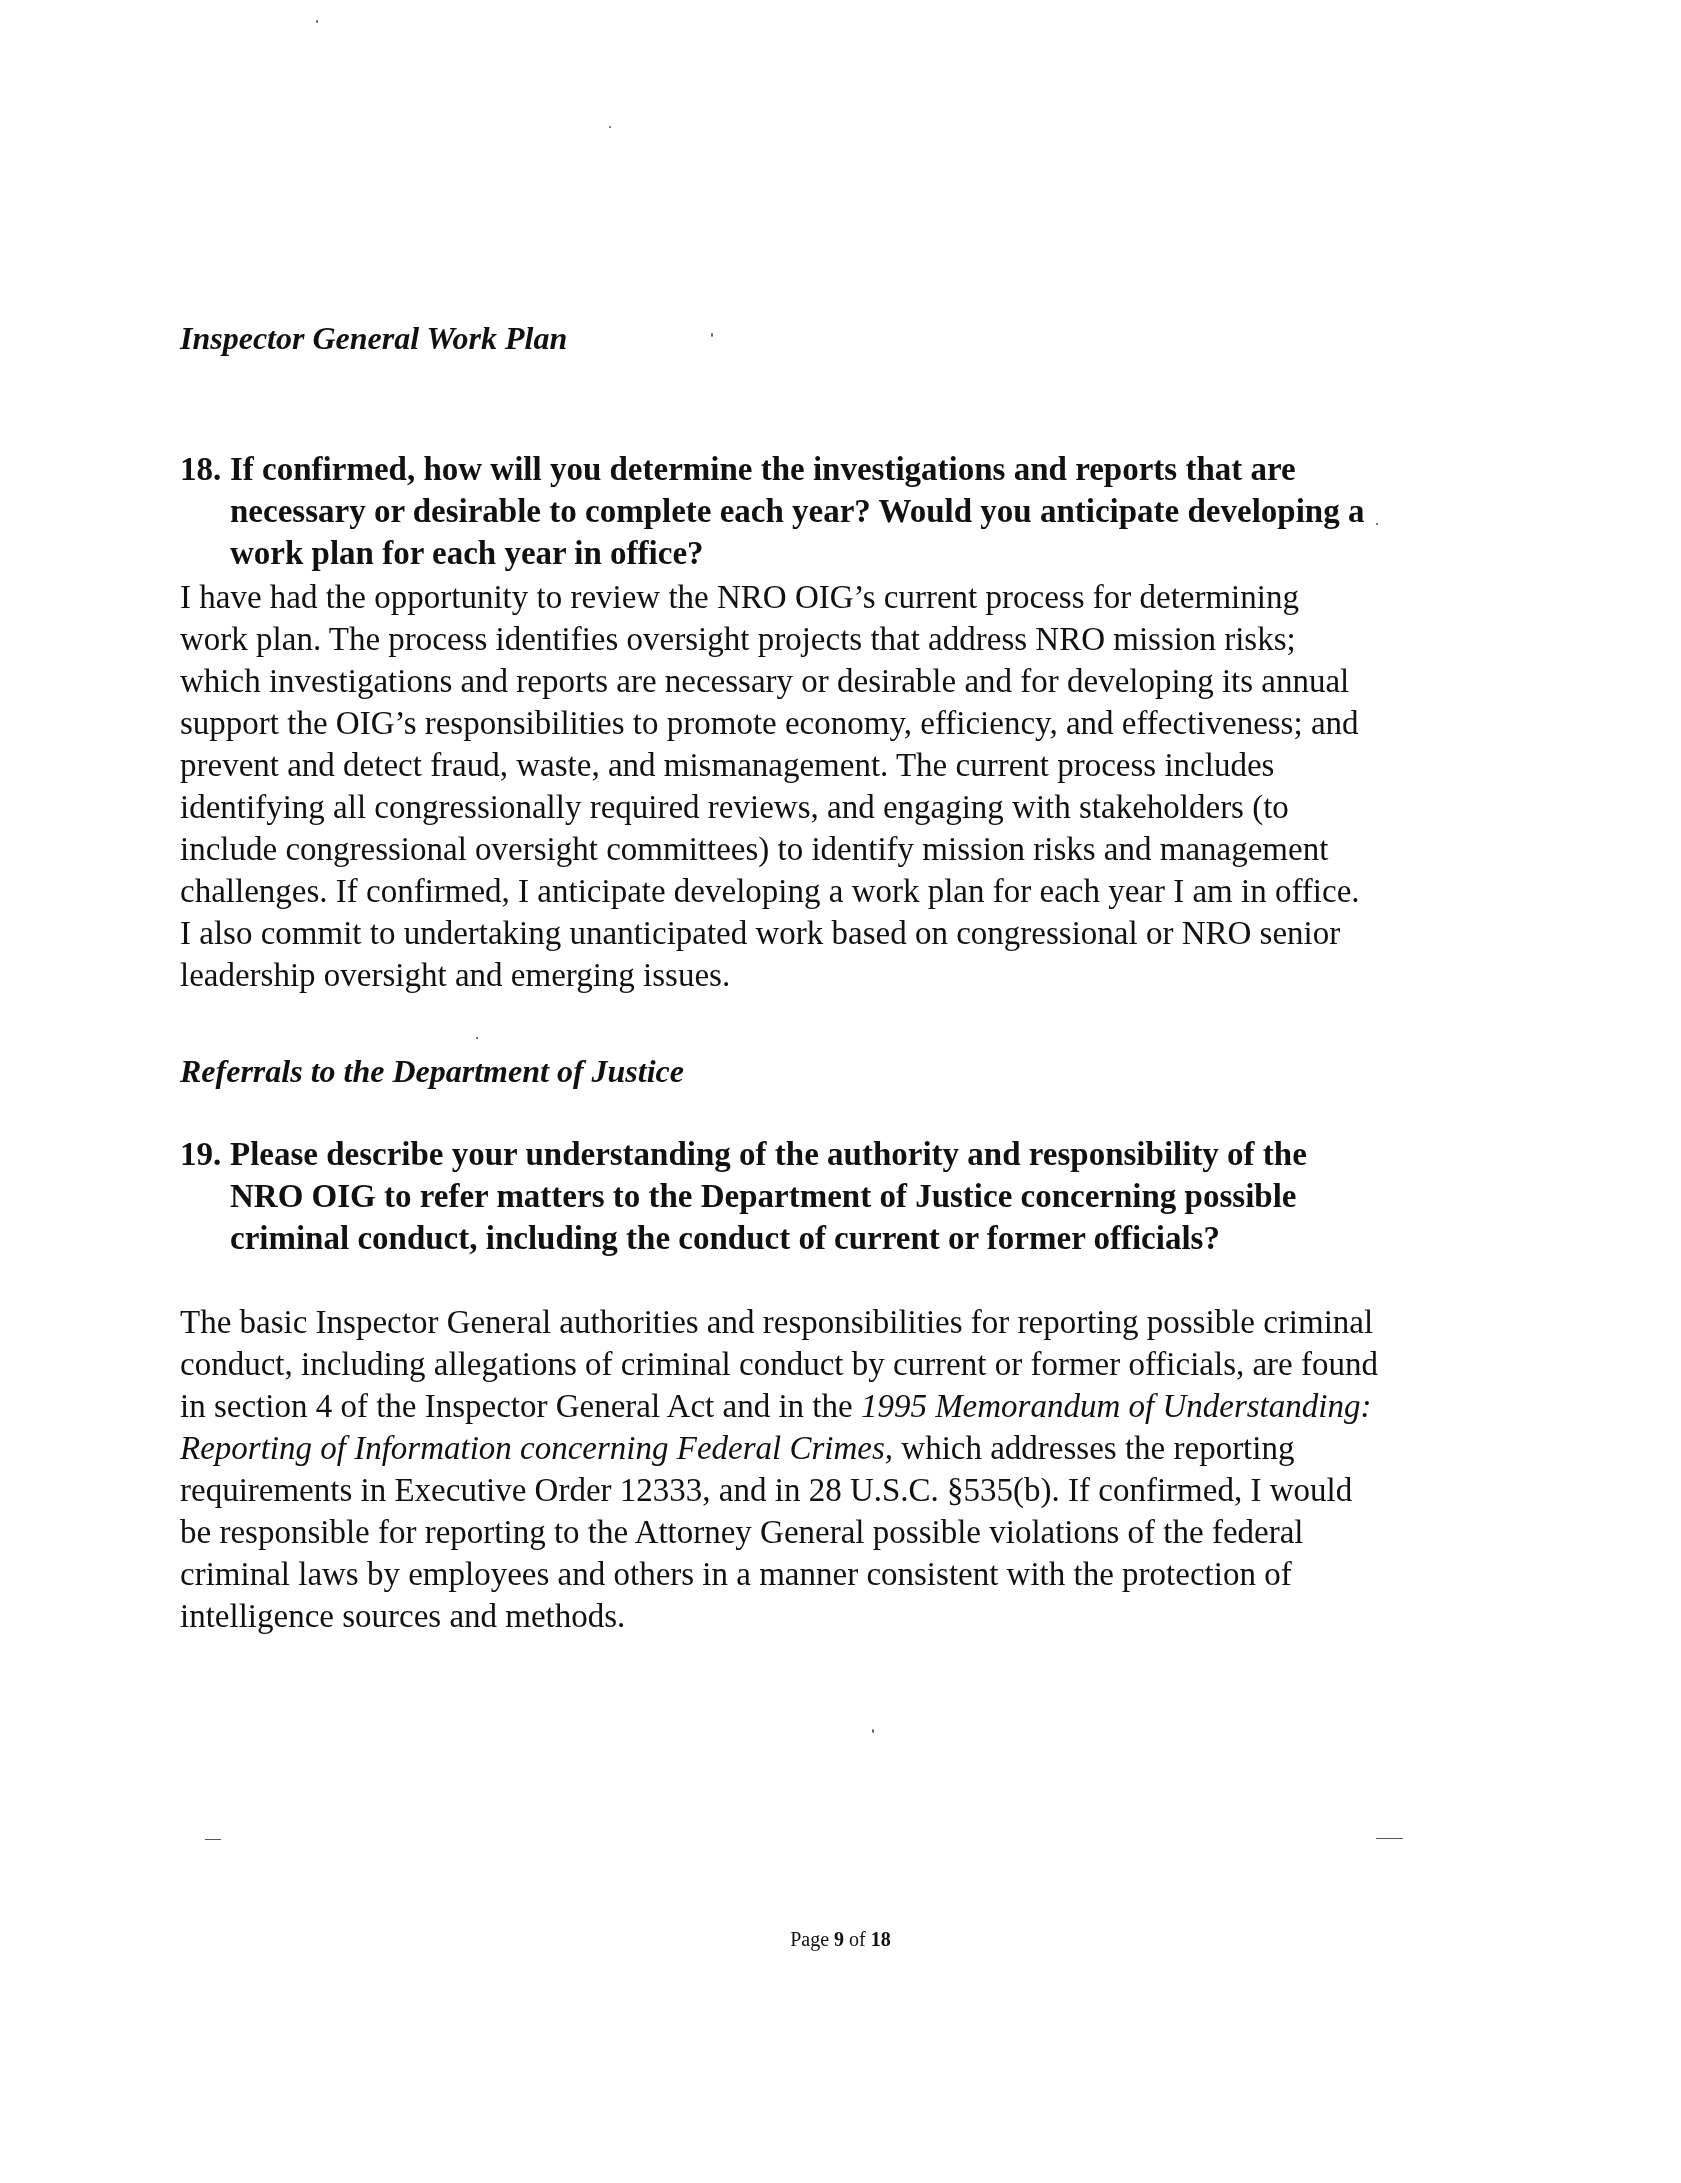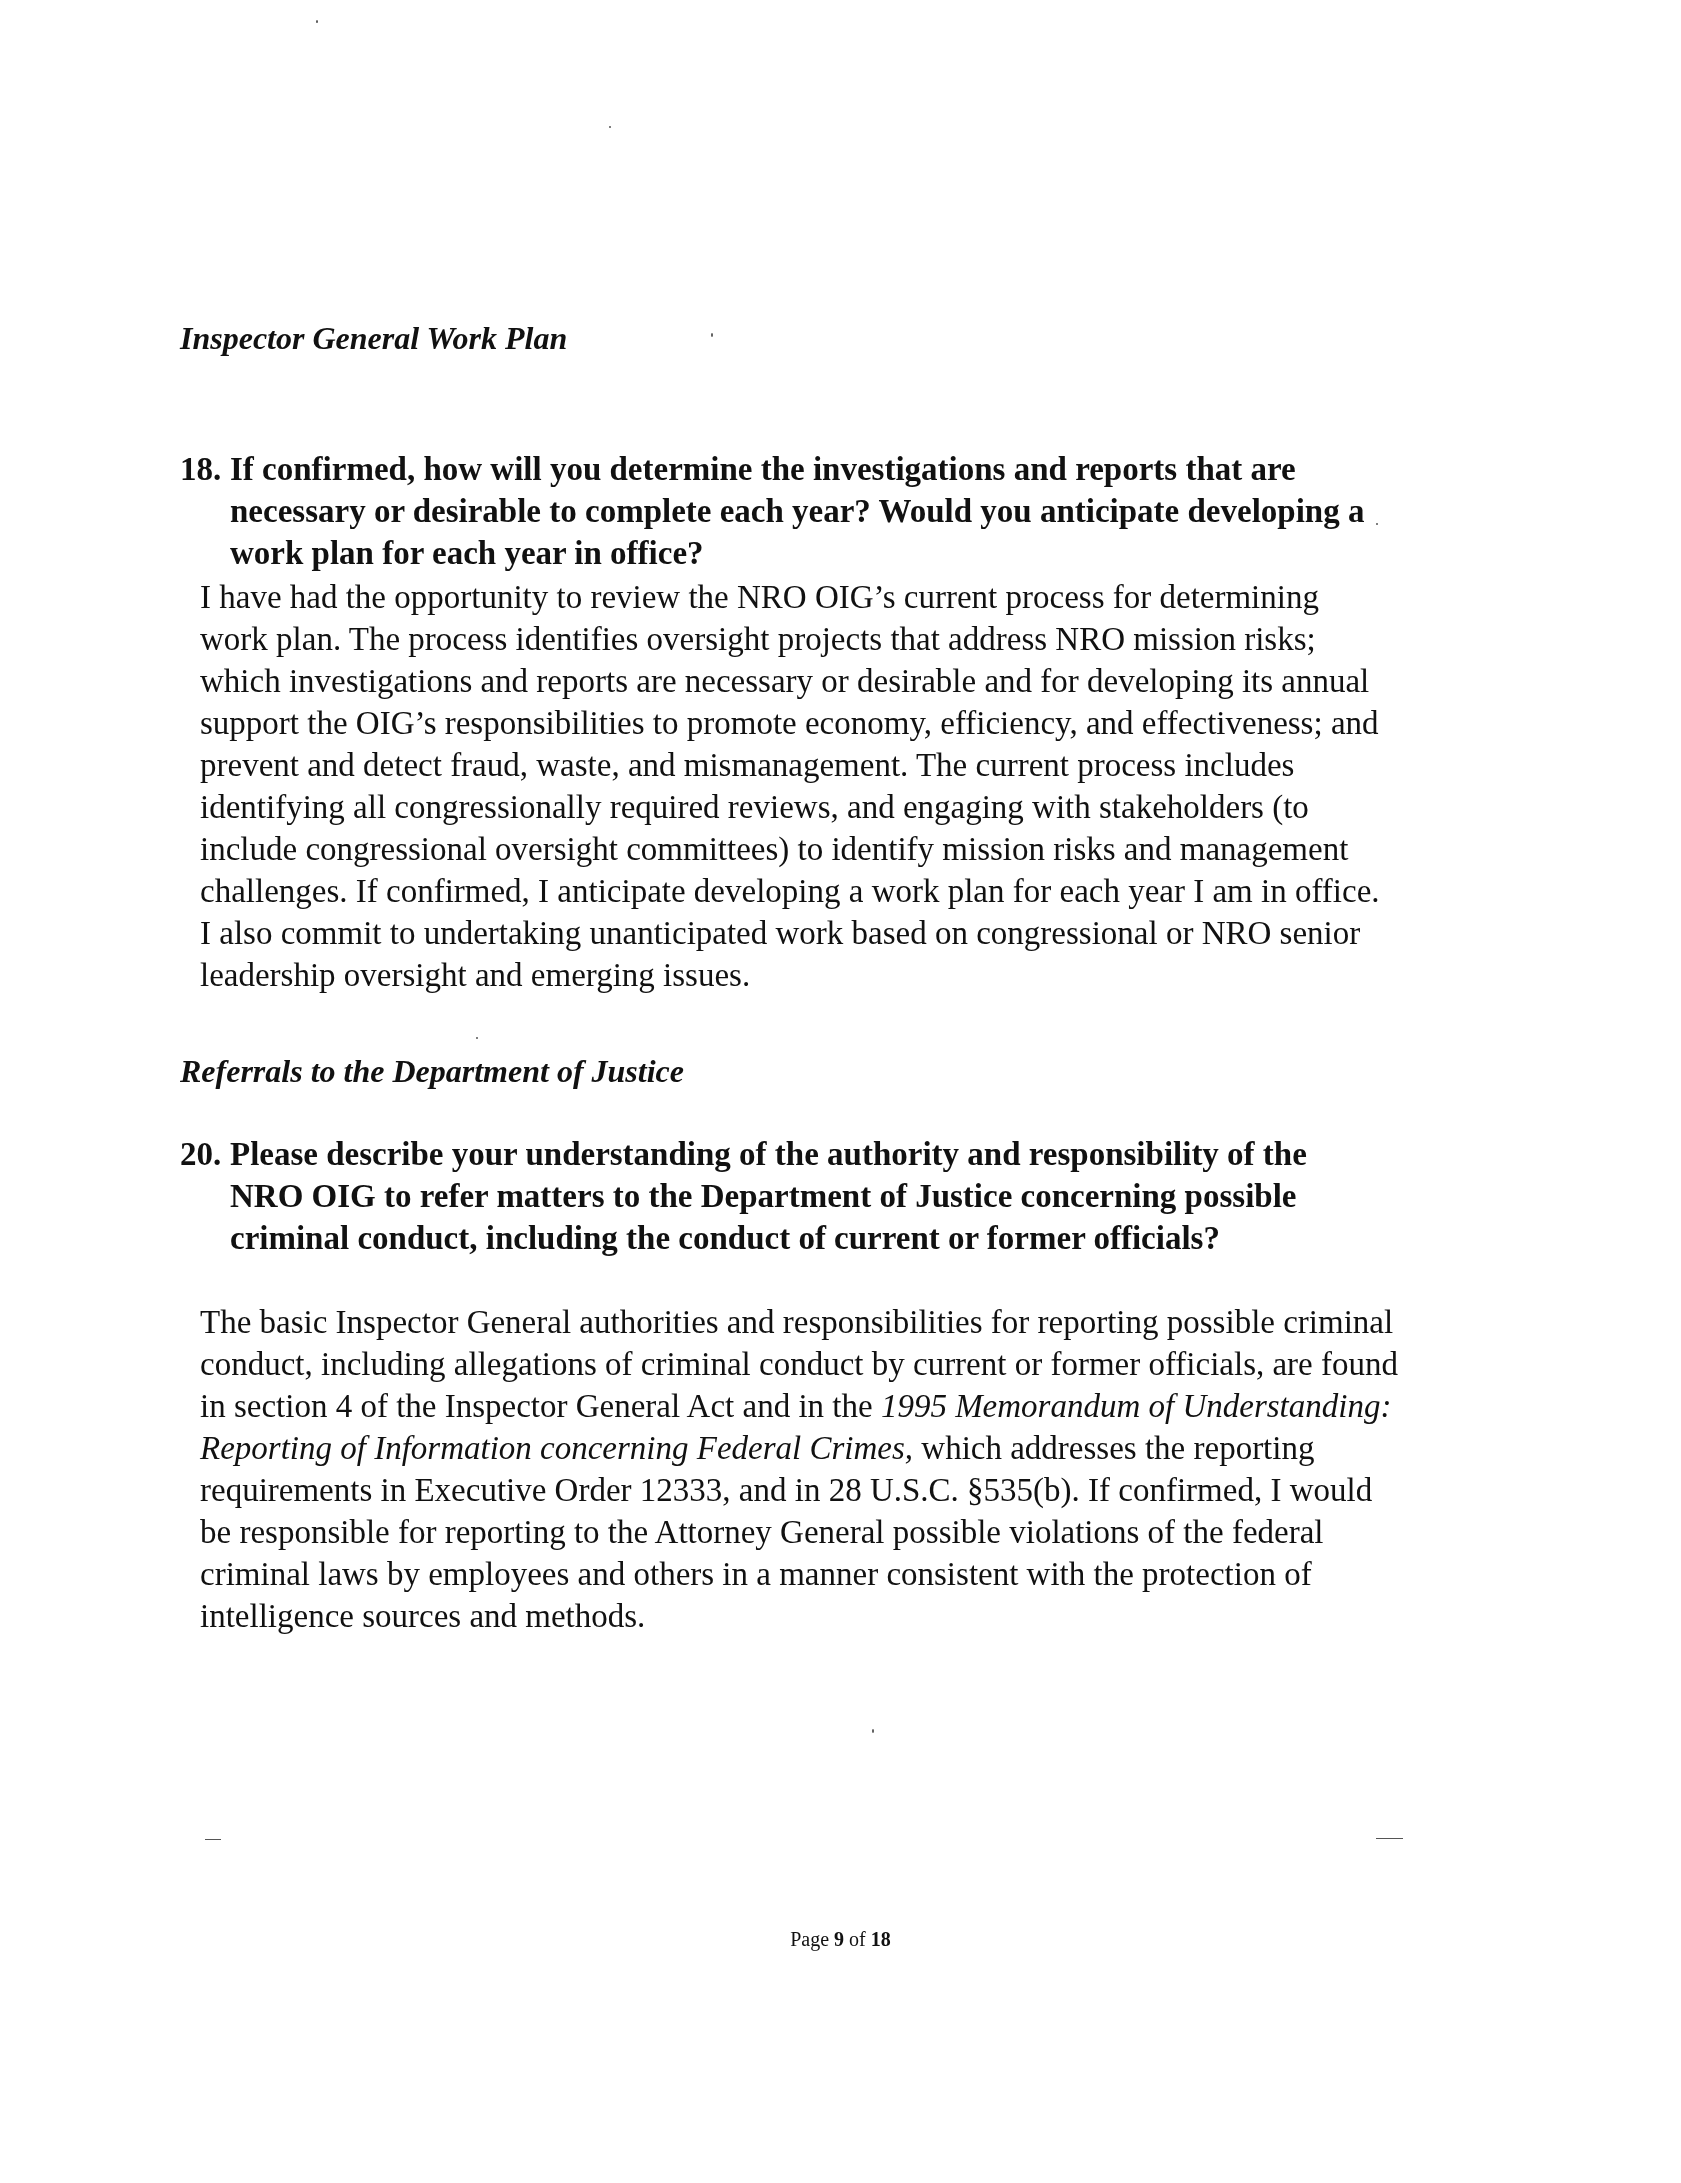--- a/index.html
+++ b/index.html
@@ -54,21 +54,20 @@
       position: absolute;
       left: 180px;
       width: 1350px;
       font-size: 33px;
       line-height: 42px;
       margin: 0;
     }
     .answer .line {
       display: block;
       white-space: nowrap;
-      margin-left: 20px;
     }
     .answer em {
       font-style: italic;
       text-align: center;
     }
     .footer {
       position: absolute;
       top: 1923px;
       left: 0;
       width: 1681px;
@@ -109,21 +108,21 @@
     <span class="line">identifying all congressionally required reviews, and engaging with stakeholders (to</span>
     <span class="line">include congressional oversight committees) to identify mission risks and management</span>
     <span class="line">challenges.  If confirmed, I anticipate developing a work plan for each year I am in office.</span>
     <span class="line">I also commit to undertaking unanticipated work based on congressional or NRO senior</span>
     <span class="line">leadership oversight and emerging issues.</span>
   </div>
 
   <h2 class="section-heading" style="top:1051px;">Referrals to the Department of Justice</h2>
 
   <div class="question" style="top:1133px;">
-    <span class="qnum">20.</span>
+    <span class="qnum">19.</span>
     <span class="qtext">
       <span style="display:block;">Please describe your understanding of the authority and responsibility of the</span>
       <span style="display:block;">NRO OIG to refer matters to the Department of Justice concerning possible</span>
       <span style="display:block;">criminal conduct, including the conduct of current or former officials?</span>
     </span>
   </div>
 
   <div class="answer" style="top:1301px;">
     <span class="line">The basic Inspector General authorities and responsibilities for reporting possible criminal</span>
     <span class="line">conduct, including allegations of criminal conduct by current or former officials, are found</span>

